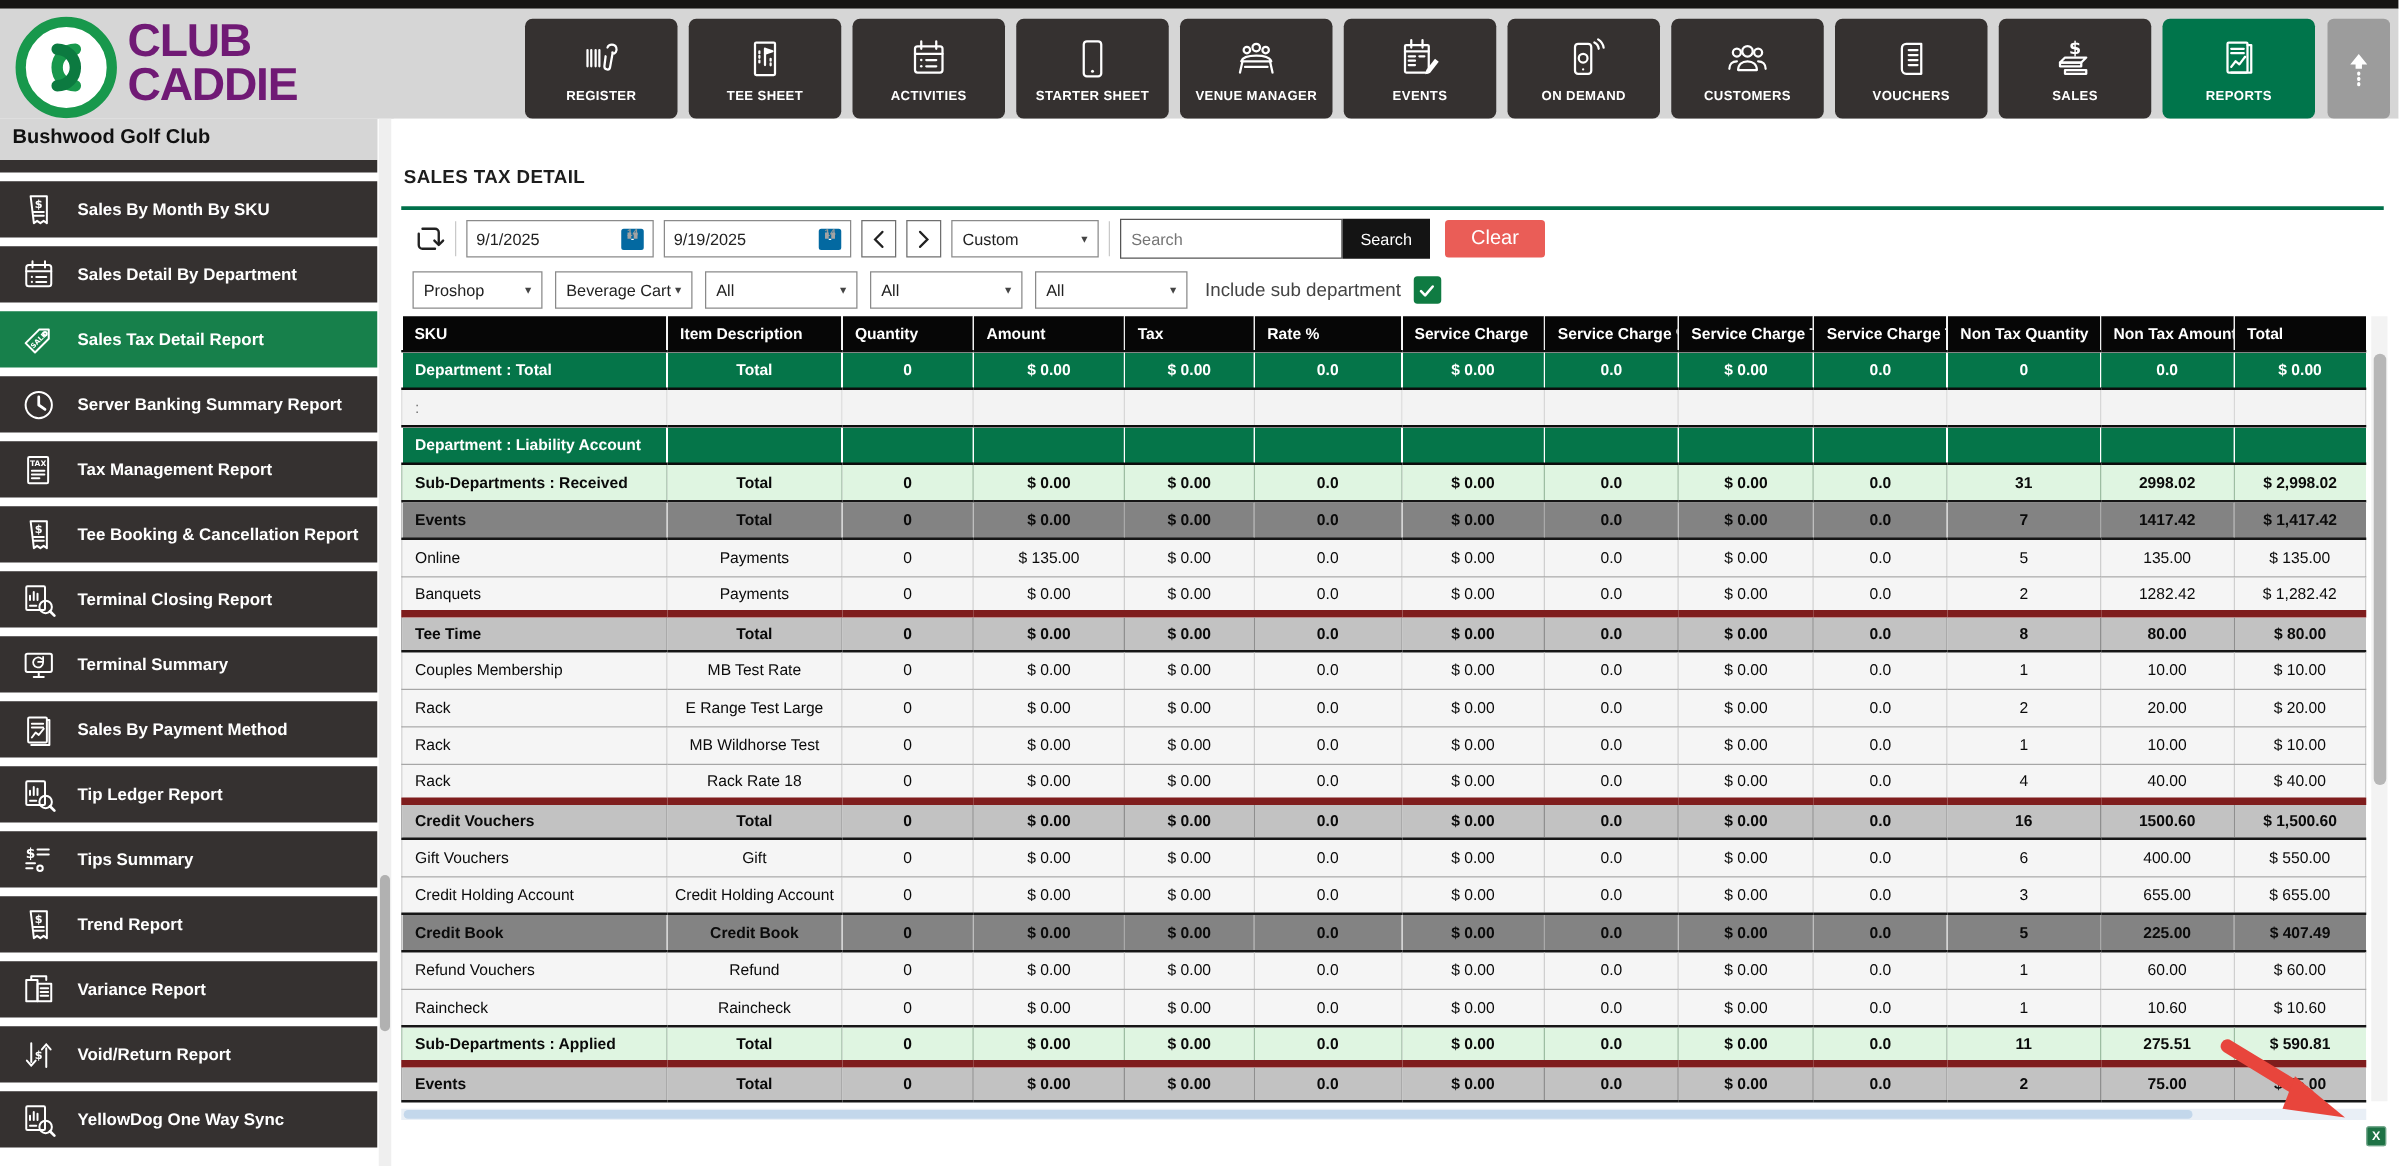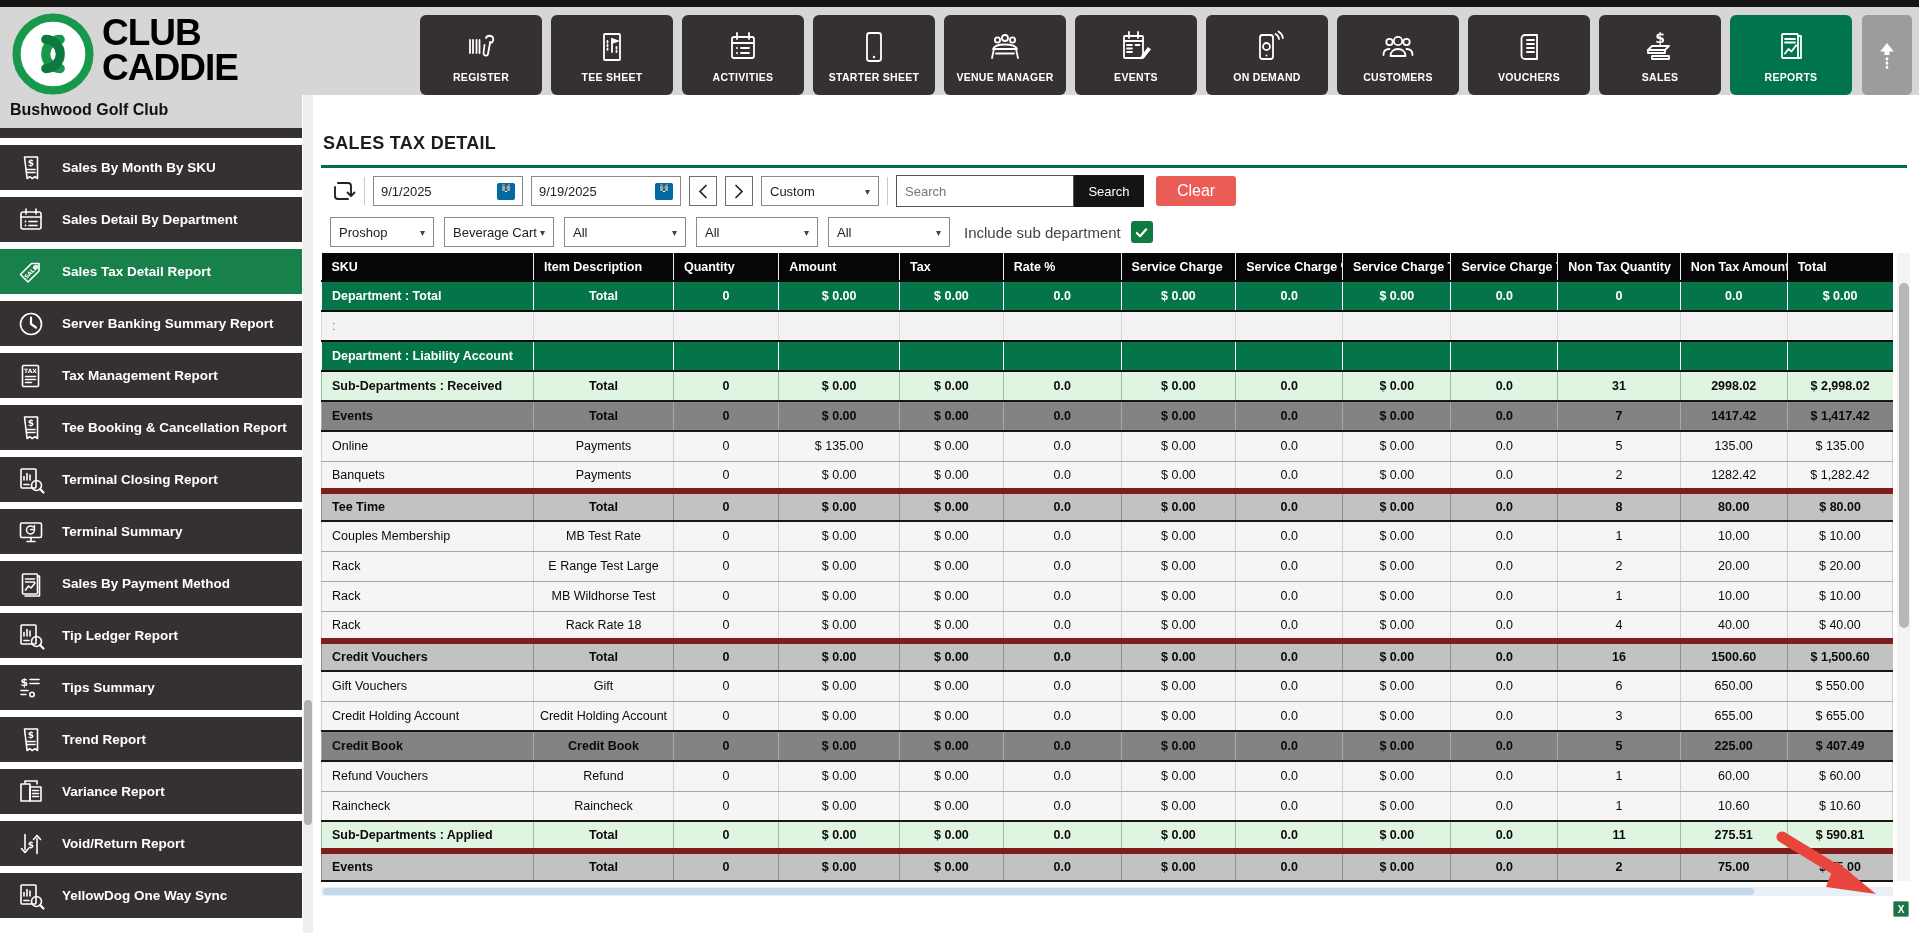--- a/index.html
+++ b/index.html
@@ -5,21 +5,21 @@
   * { margin:0; padding:0; box-sizing:border-box; }
   html,body { width:1919px; height:933px; overflow:hidden; background:#fff;
     font-family:"Liberation Sans", sans-serif; }
   .page { position:relative; width:1919px; height:933px; background:#fff; overflow:hidden; }
 
   
   .top-strip { position:absolute; left:0; top:0; width:100%; height:7px; background:#161413; }
   .header { position:absolute; left:0; top:7px; width:100%; height:88px; background:#d6d6d6; }
   .logo-mark { position:absolute; left:12px; top:6px; width:82px; height:82px; }
   .logo-text { position:absolute; left:102px; top:8px; font-weight:800; font-size:37px;
-    line-height:35px; color:#000000; letter-spacing:-1px; }
+    line-height:35px; color:#701a75; letter-spacing:-1px; }
   .club-name-bar { position:absolute; left:0; top:95px; width:302px; height:33px; background:#d6d6d6; }
   .club-name-bar span { display:block; padding:6px 0 0 10px; font-size:16px; font-weight:700; color:#111; }
 
   .nav-row { position:absolute; left:420px; top:8px; display:flex; gap:9px; }
   .nav-btn { width:122px; height:80px; background:#353130; border-radius:6px; color:#fff;
     display:flex; flex-direction:column; align-items:center; justify-content:center; gap:4px; cursor:pointer; }
   .nav-btn.active { background:#00754B; }
   .nav-btn .nicon-wrap { width:40px; height:40px; }
   .nav-btn .nicon-wrap svg { width:40px; height:40px; }
   .nav-btn .nav-label { font-size:10.5px; font-weight:700; letter-spacing:.3px; white-space:nowrap; }
@@ -34,21 +34,21 @@
     align-items:center; cursor:pointer; }
   .side-item.active { background:#17804B; }
   .side-item .sicon { width:30px; height:30px; margin-left:16px; flex:0 0 30px; }
   .side-item .sicon svg { width:30px; height:30px; }
   .side-item .side-label { margin-left:16px; color:#fff; font-size:13.5px; font-weight:600; white-space:nowrap; }
   .side-scrollbar { position:absolute; left:303px; top:95px; width:10px; height:838px; background:#efefef; }
   .side-scroll-thumb { position:absolute; left:1px; top:605px; width:8px; height:125px; background:#b1b1b1; border-radius:4px; }
 
   
   .main { position:absolute; left:315px; top:95px; width:1604px; height:838px; background:#fff; }
-  .report-title { position:absolute; left:8px; top:38px; font-size:18px; font-weight:700;
+  .report-title { position:absolute; left:8px; top:38px; font-size:15px; font-weight:700;
     color:#1d1d1d; letter-spacing:.3px; }
   .title-rule { position:absolute; left:6px; right:12px; top:70px; height:3px; background:#00704A; }
 
   .filter-row1 { position:absolute; left:15px; top:80px; height:32px; display:flex; align-items:center; gap:8px; }
   .refresh-btn { width:26px; height:26px; cursor:pointer; }
   .refresh-btn svg { width:26px; height:26px; }
   .vdiv { width:1px; height:28px; background:#c9c9c9; }
   .datebox { width:150px; height:30px; border:1px solid #8a8a8a; background:#fff; display:flex;
     align-items:center; justify-content:space-between; padding:0 7px; cursor:text; }
   .datebox .dateval { font-size:13px; color:#222; }
@@ -752,21 +752,21 @@
               <td>Gift</td>
               <td>0</td>
               <td>$ 0.00</td>
               <td>$ 0.00</td>
               <td>0.0</td>
               <td>$ 0.00</td>
               <td>0.0</td>
               <td>$ 0.00</td>
               <td>0.0</td>
               <td>6</td>
-              <td>650.00</td>
+              <td>400.00</td>
               <td>$ 550.00</td>
             </tr>
             <tr class="row-item">
               <td>Credit Holding Account</td>
               <td>Credit Holding Account</td>
               <td>0</td>
               <td>$ 0.00</td>
               <td>$ 0.00</td>
               <td>0.0</td>
               <td>$ 0.00</td>

